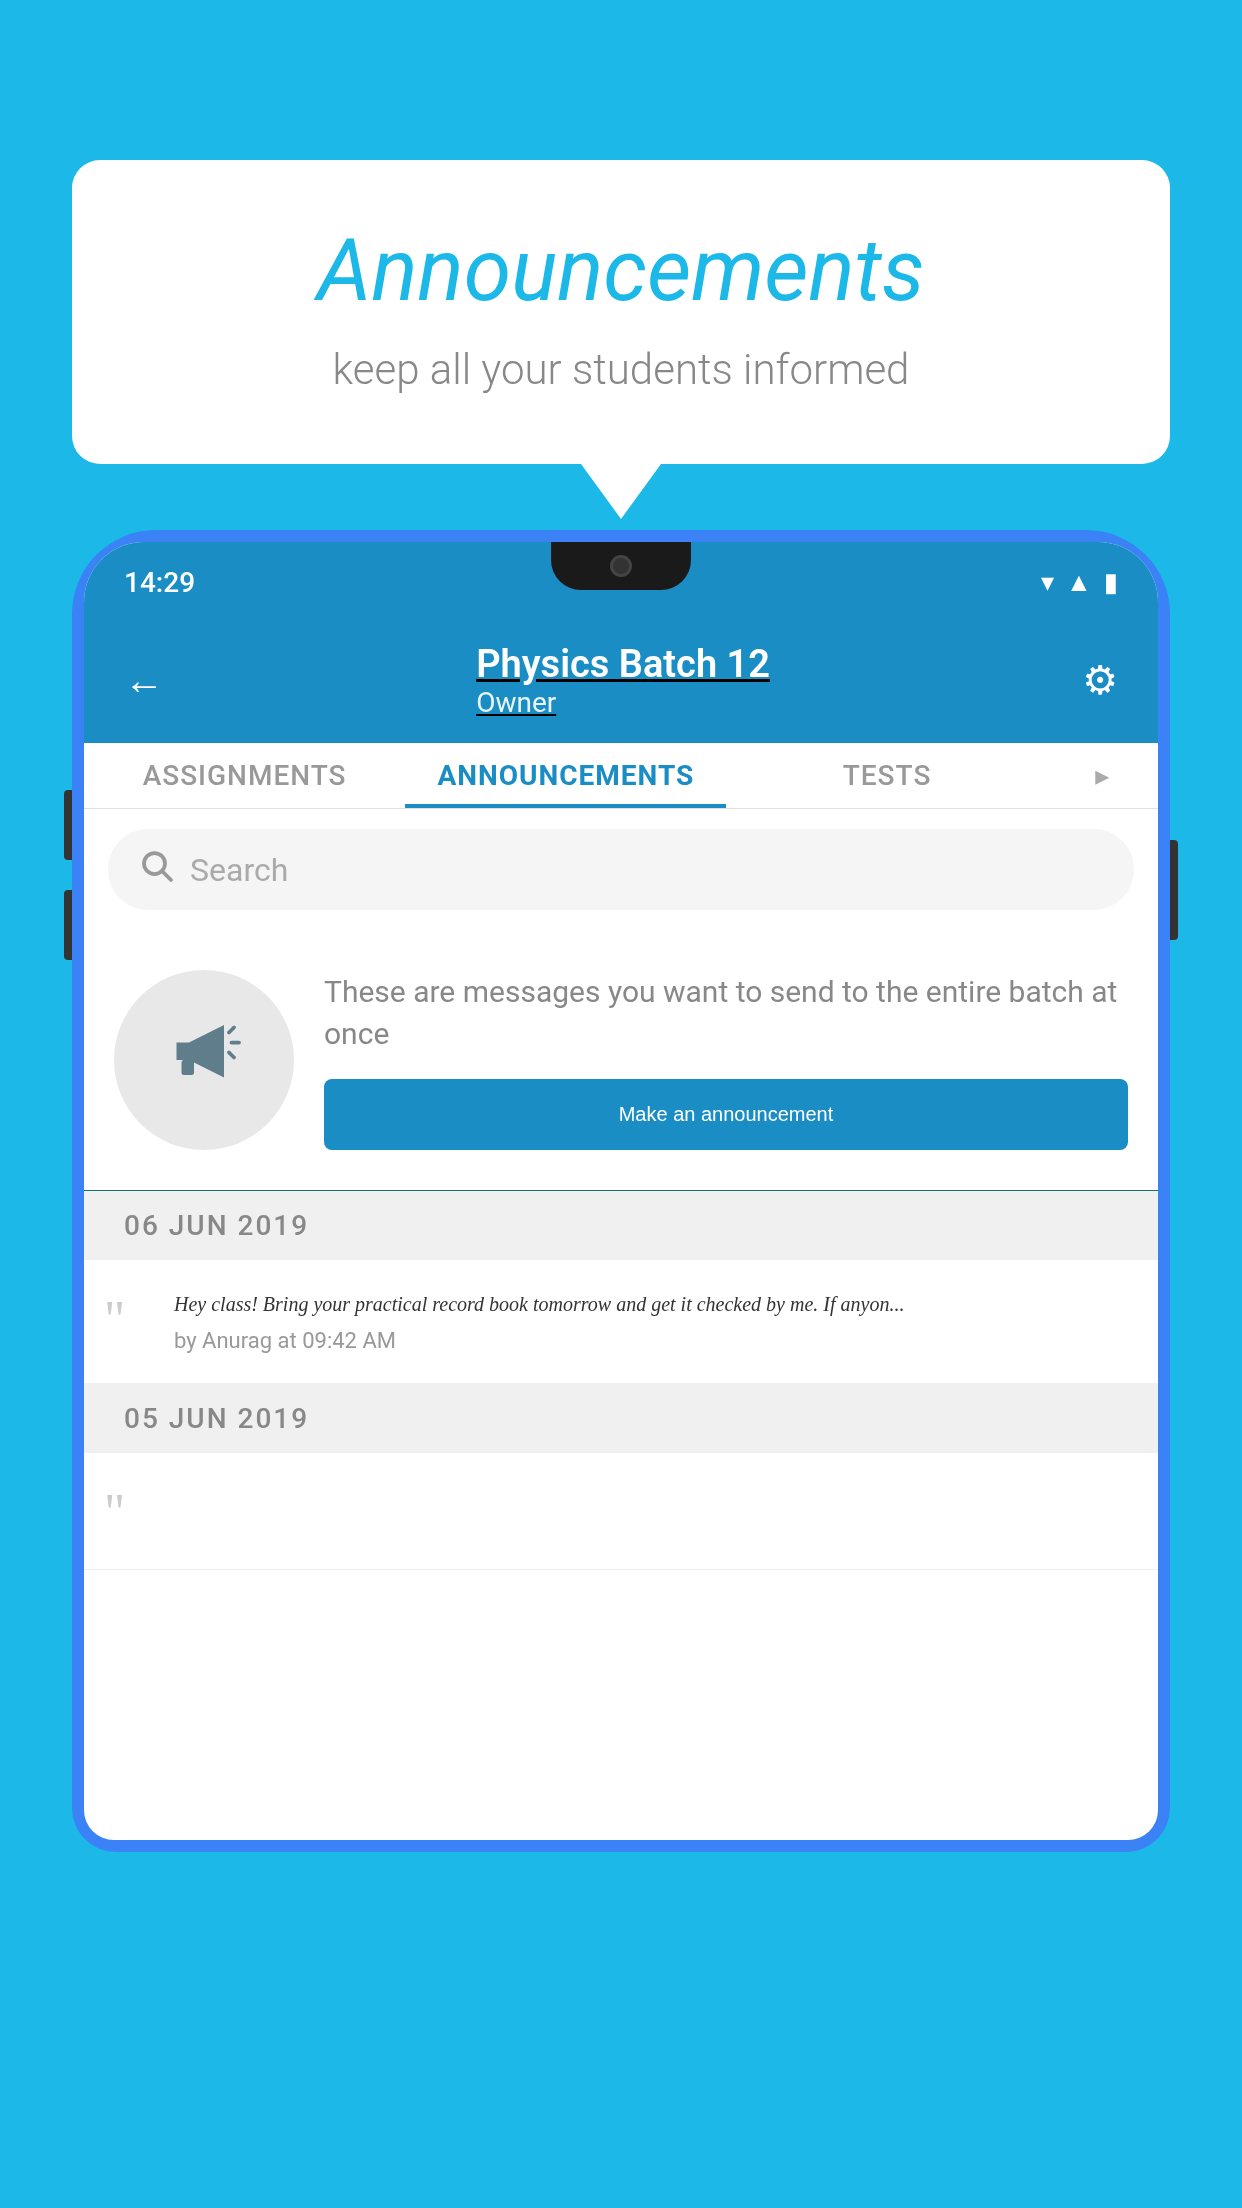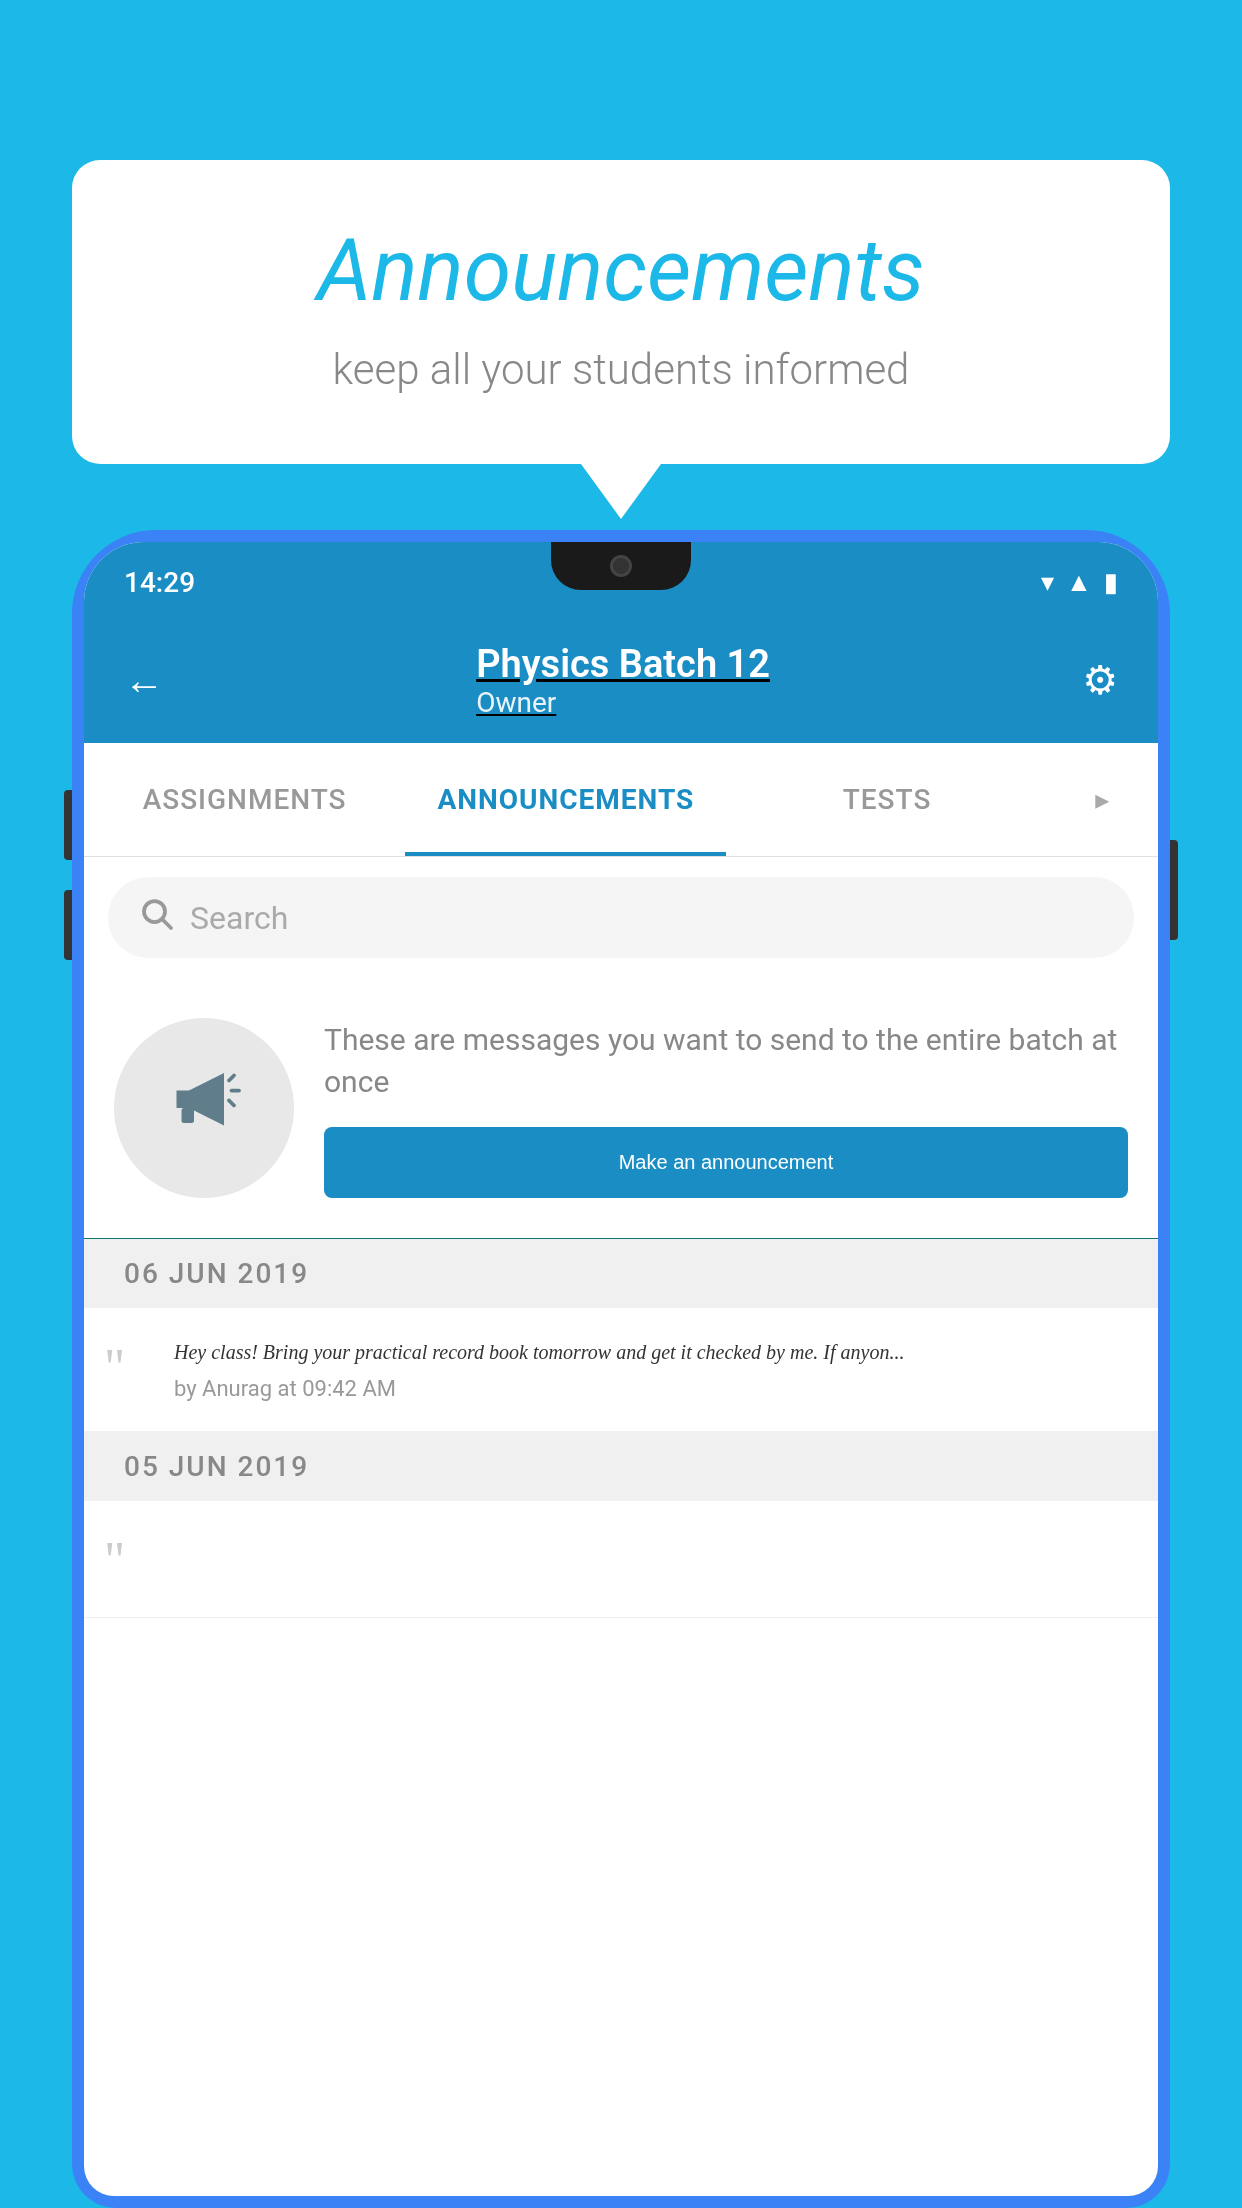--- a/index.html
+++ b/index.html
@@ -148,21 +148,21 @@
       background: white;
       display: flex;
       align-items: center;
       border-bottom: 1px solid #e0e0e0;
       overflow: hidden;
     }
 
     .tab-item {
       flex: 1;
       text-align: center;
-      padding: 40px 10px;
+      padding: 16px 10px;
       font-size: 28px;
       font-weight: 500;
       color: #999;
       cursor: pointer;
       letter-spacing: 1px;
       position: relative;
     }
 
     .tab-item.active {
       color: #1a8dc4;
@@ -346,21 +346,21 @@
       right: 72px;
       bottom: 0px;
       background: #3b82f6;
       border-radius: 84px 84px 44px 44px;
       overflow: visible;
     }
   </style>
 </head>
 <body>
 
-<div style="width:1242px; height:2208px; background:#1bb8e8; position:relative; overflow:hidden;">
+<div style="width:1242px; height:1852px; background:#1bb8e8; position:relative; overflow:hidden;">
 
   <div class="speech-bubble-wrapper">
     <div class="speech-bubble">
       <div class="speech-bubble-title">Announcements</div>
       <div class="speech-bubble-subtitle">keep all your students informed</div>
     </div>
     <div class="speech-bubble-arrow"></div>
   </div>
 
   <div class="phone-outer">

